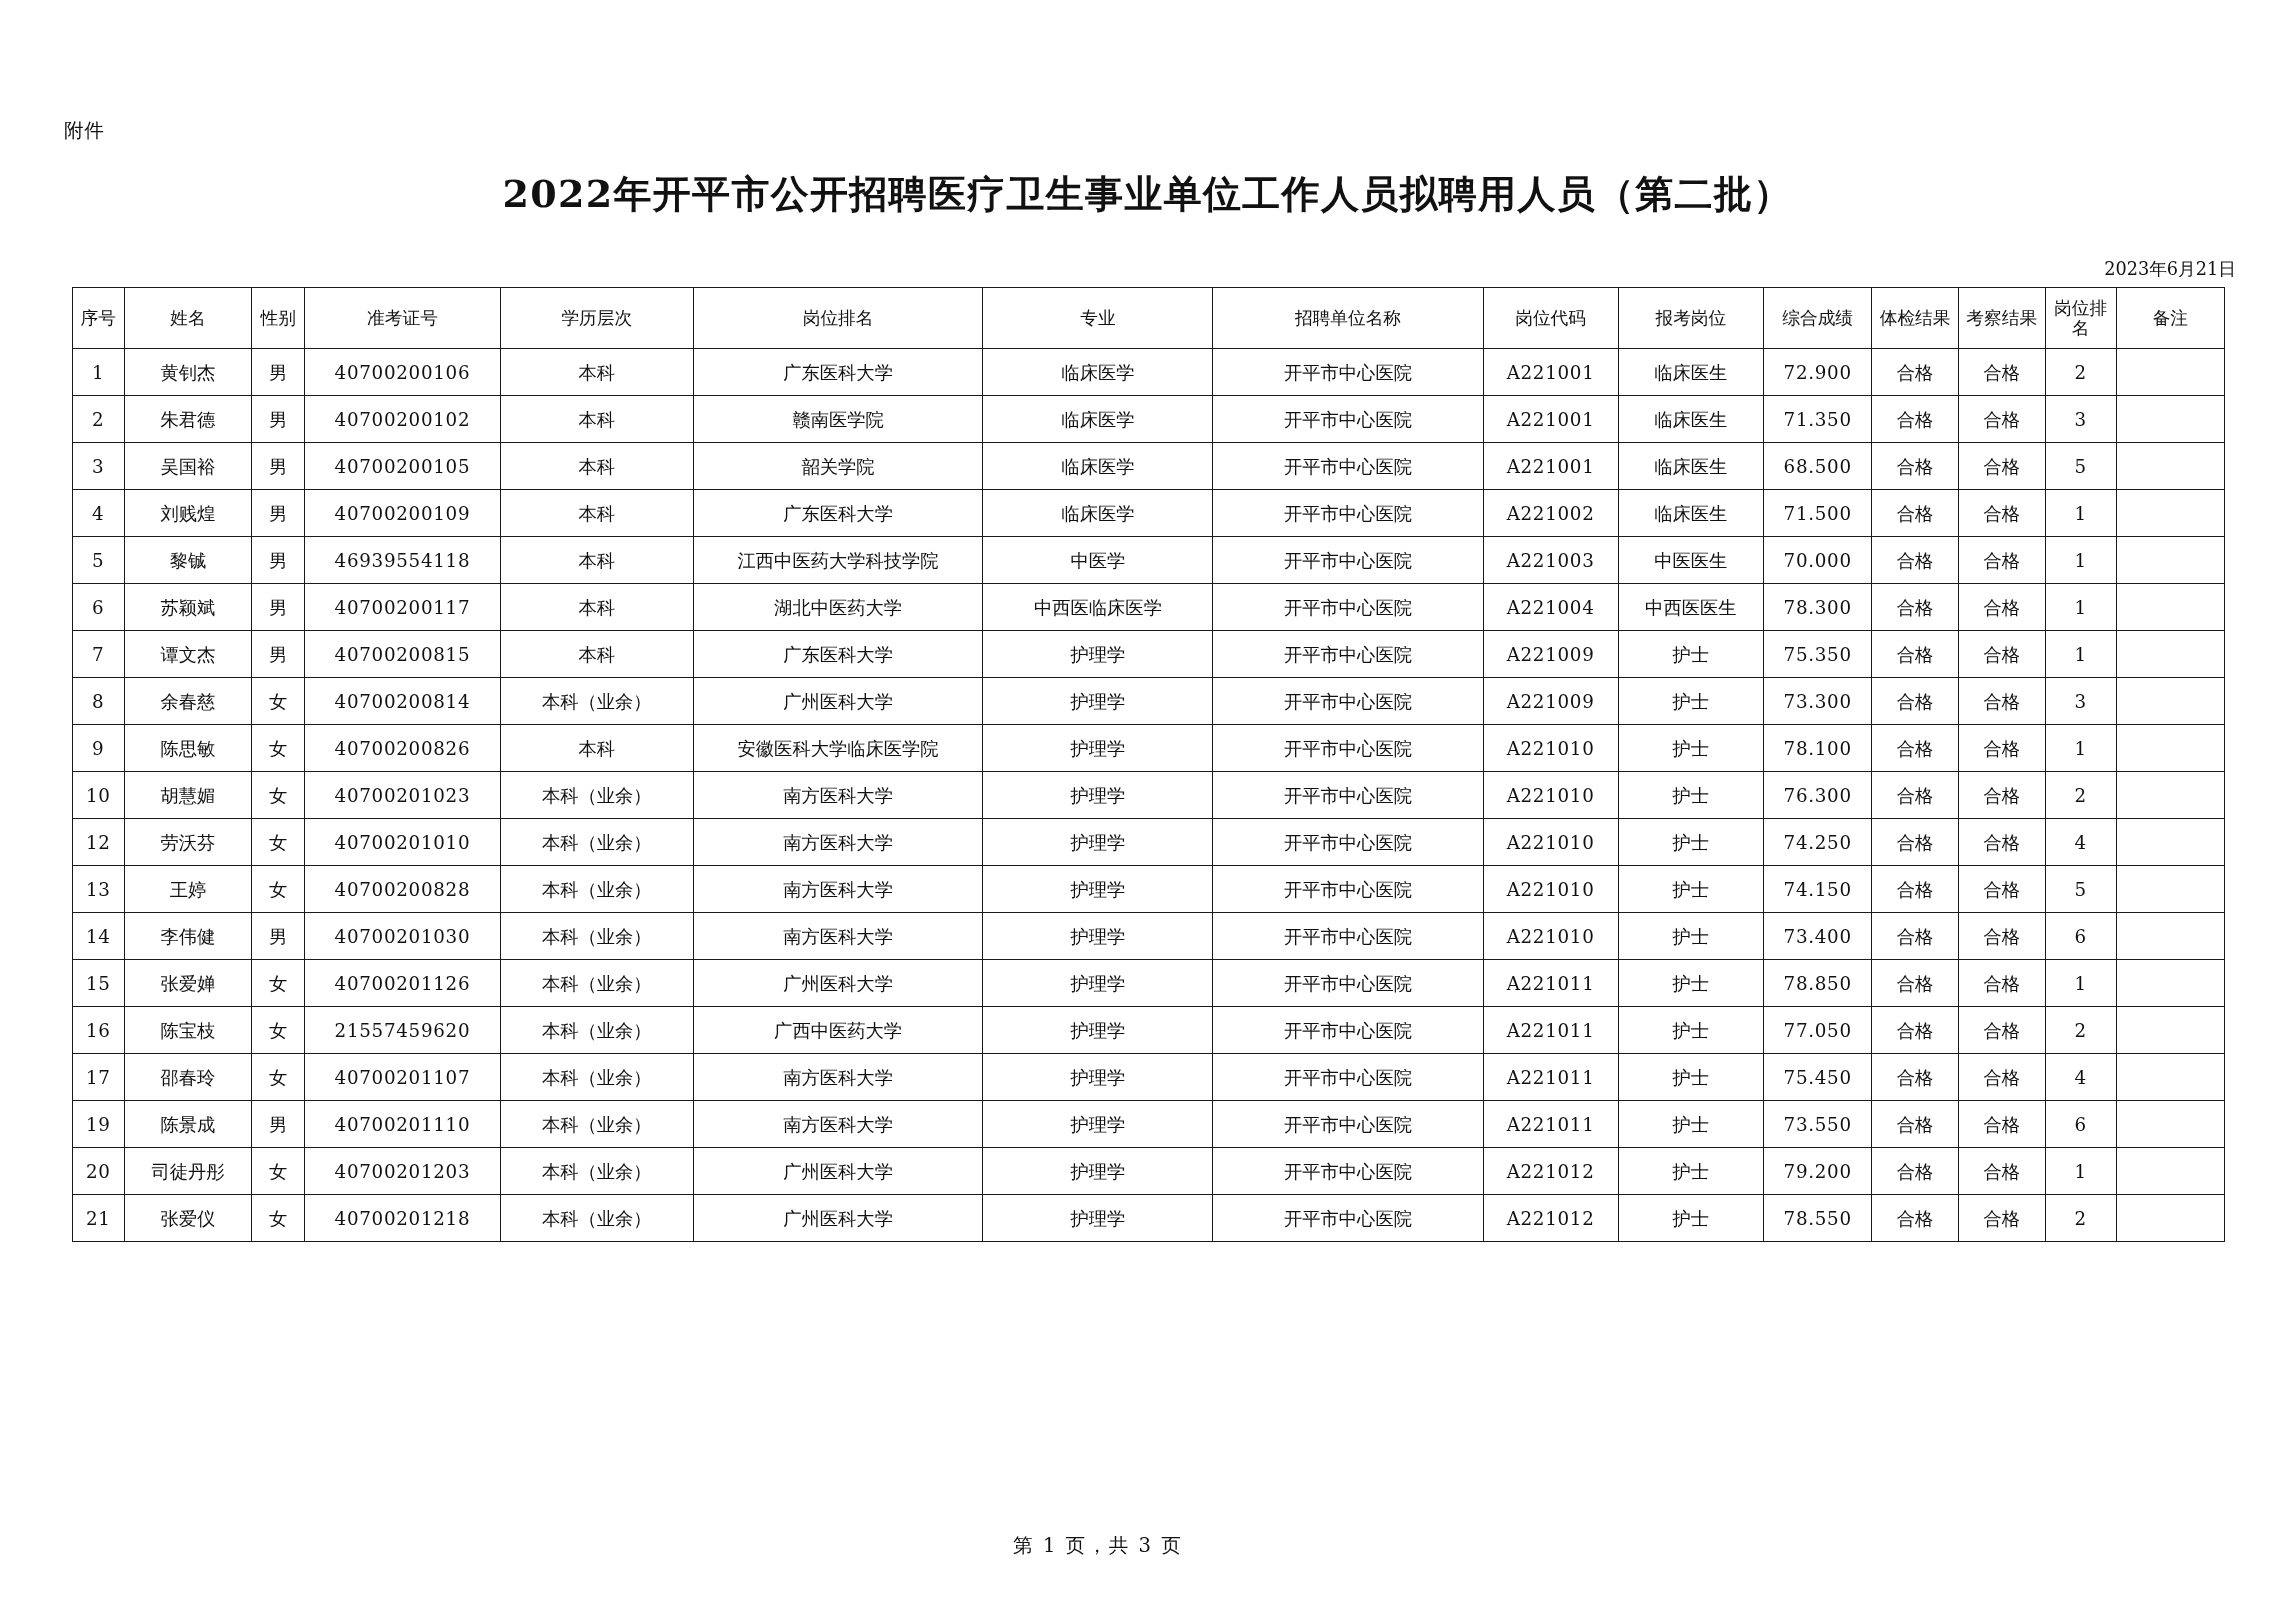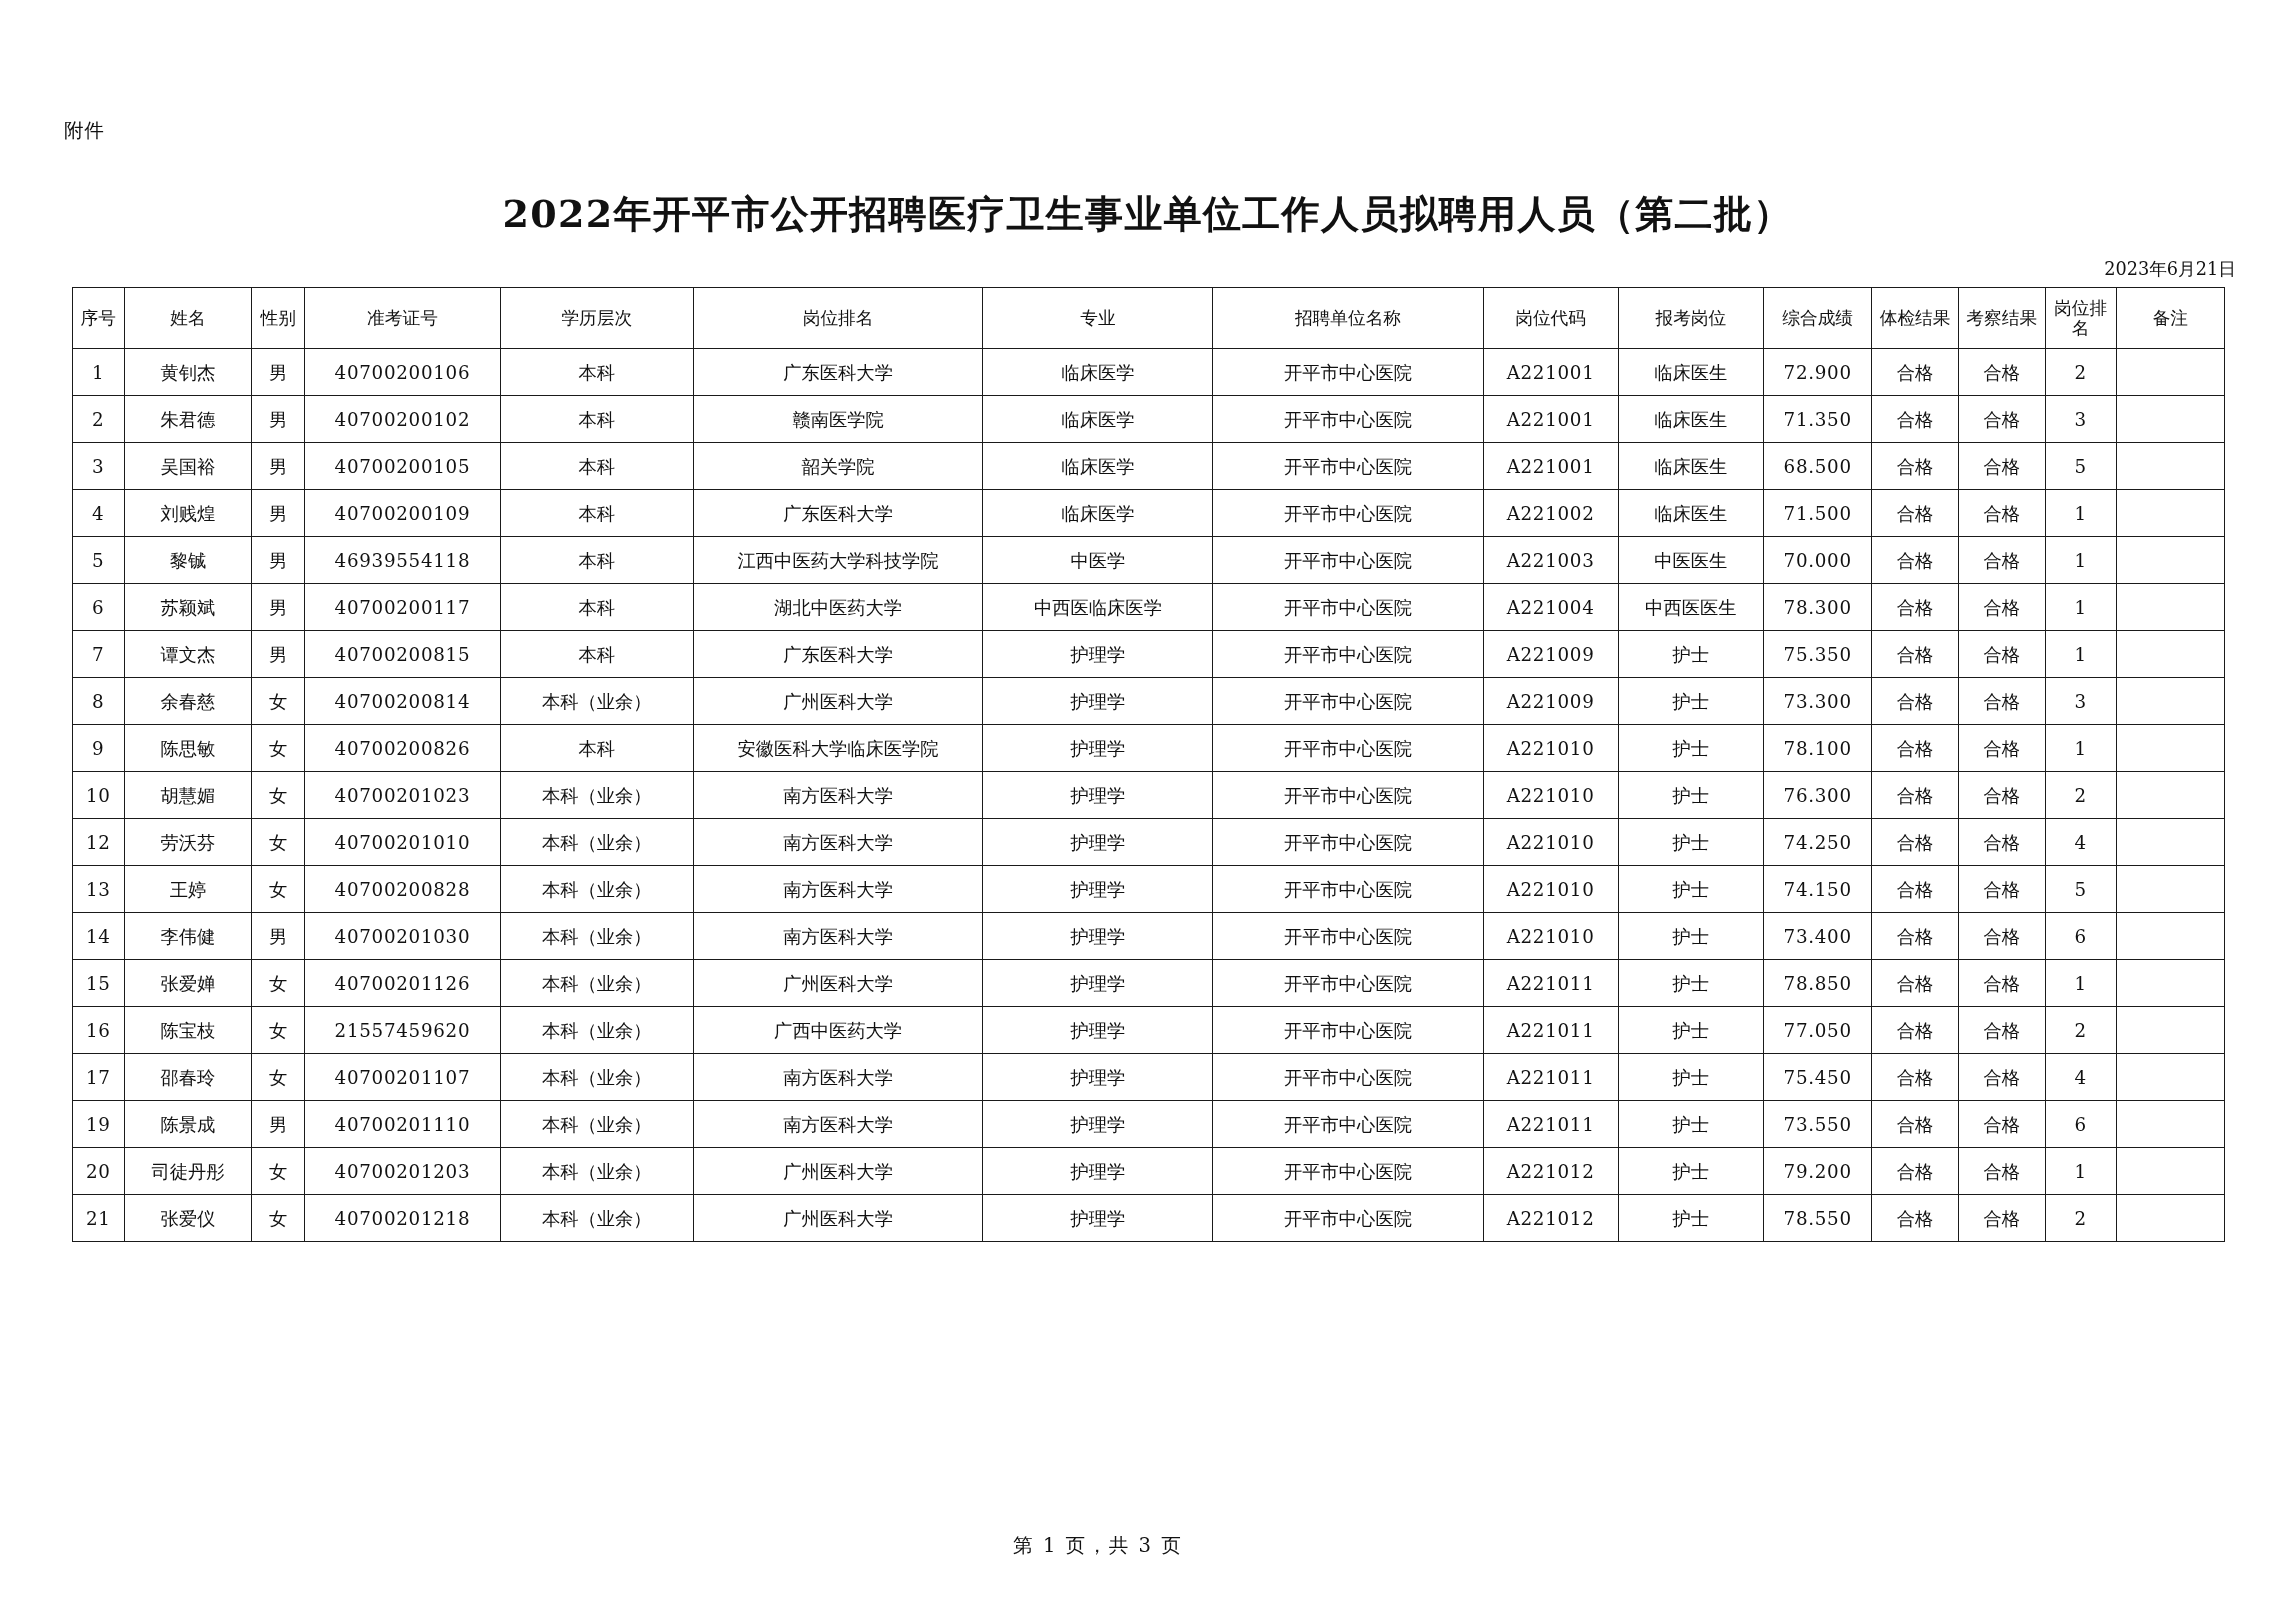--- a/index.html
+++ b/index.html
@@ -33,21 +33,20 @@
   .doc-title {
     position: absolute;
     left: 0;
     top: 169px;
     width: 2295px;
     text-align: center;
     font-size: 38px;
     font-weight: bold;
     letter-spacing: 1.3px;
     font-family: "DejaVu Serif", "Liberation Serif", serif;
-    margin-top: 20px;
   }
   .doc-date {
     position: absolute;
     right: 79px;
     top: 257px;
     font-size: 17.7px;
     font-family: "DejaVu Serif", "Liberation Serif", serif;
   }
   table.main-table {
     position: absolute;

